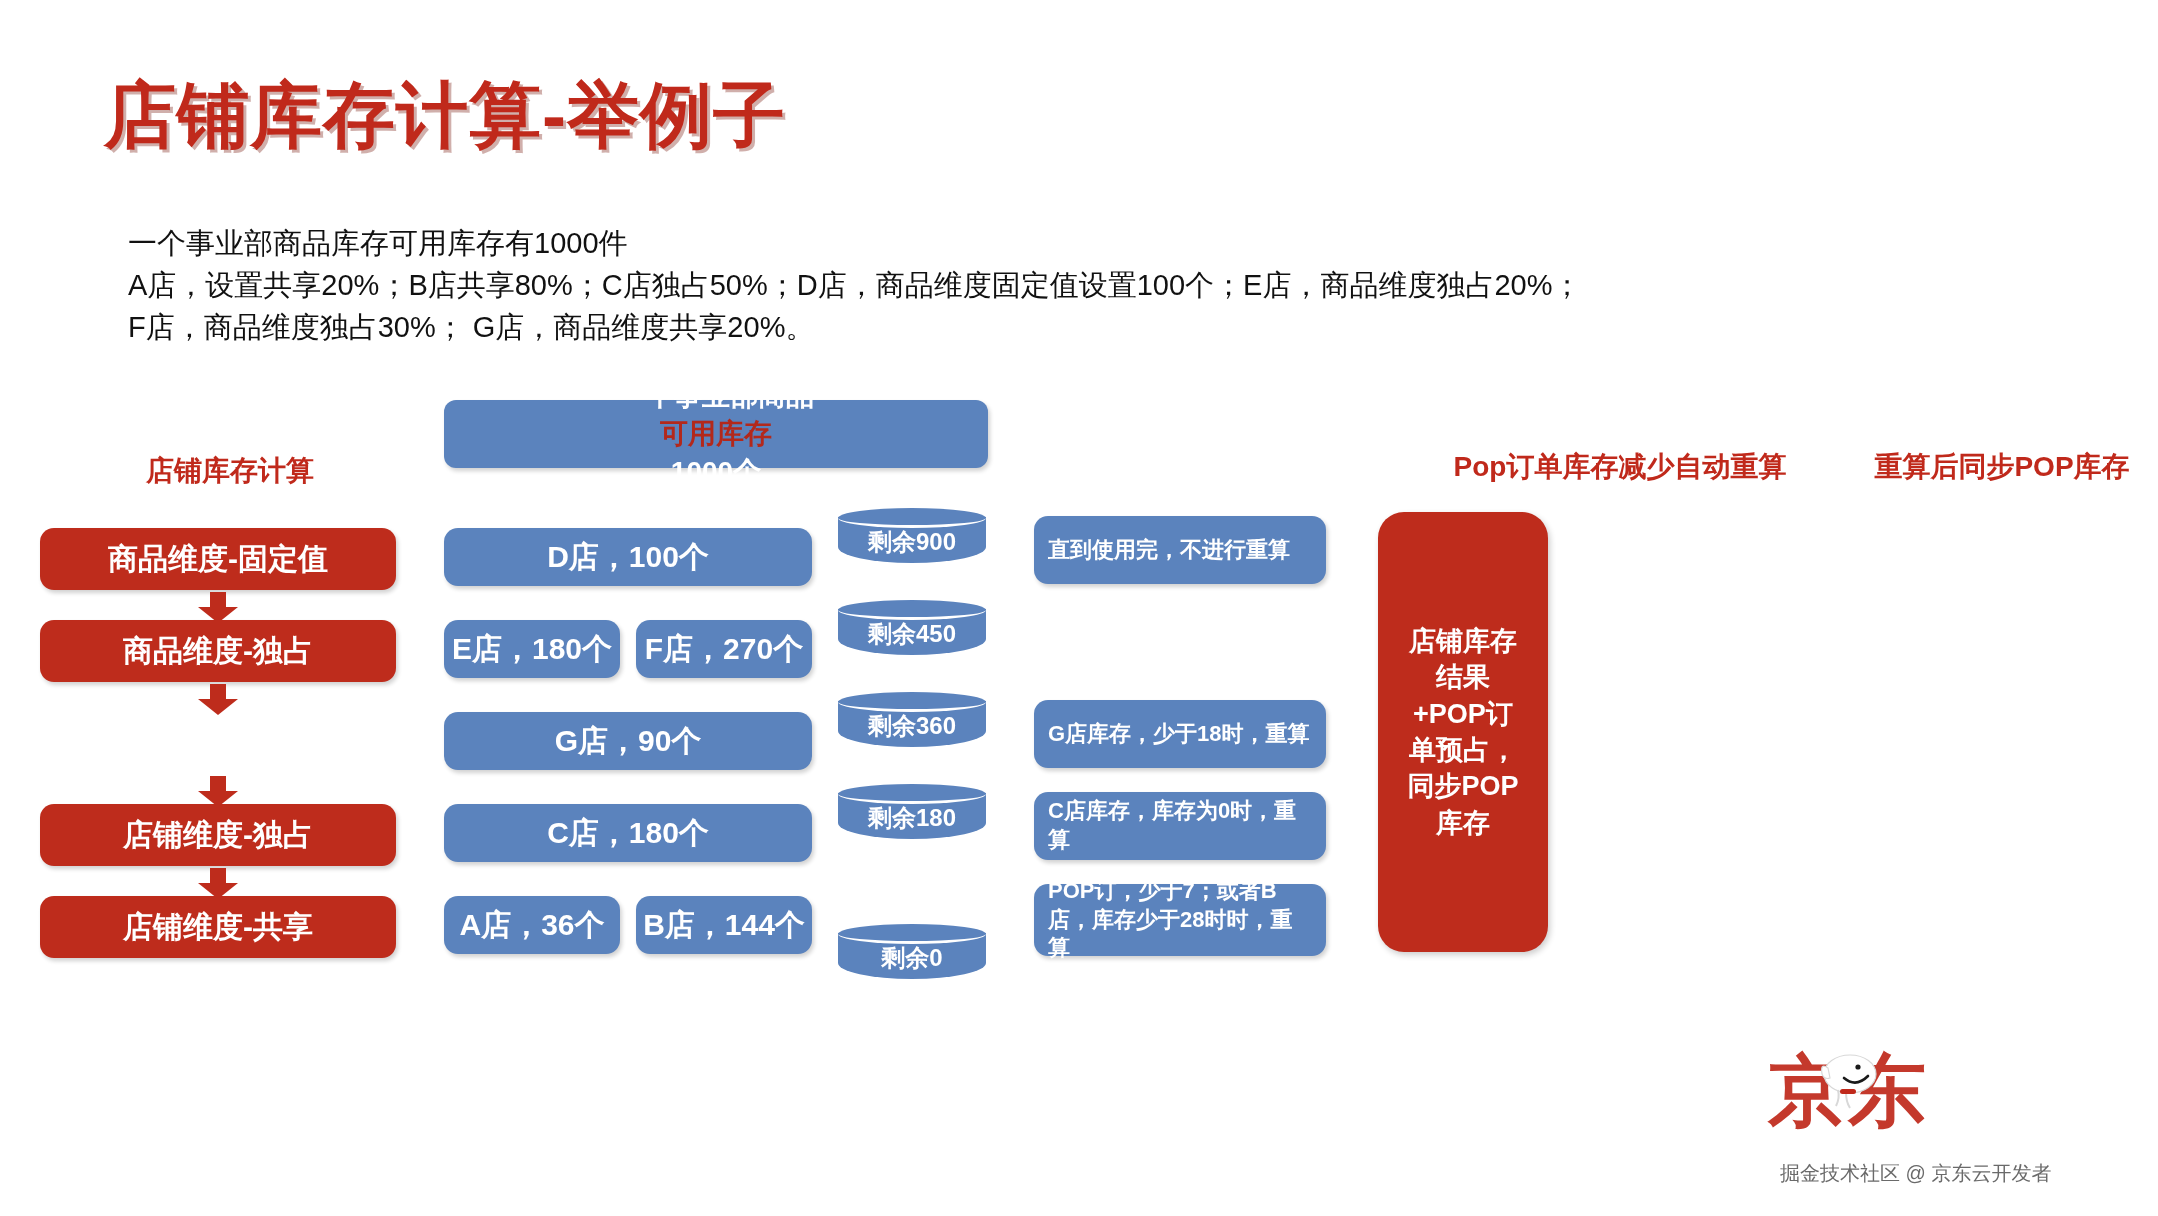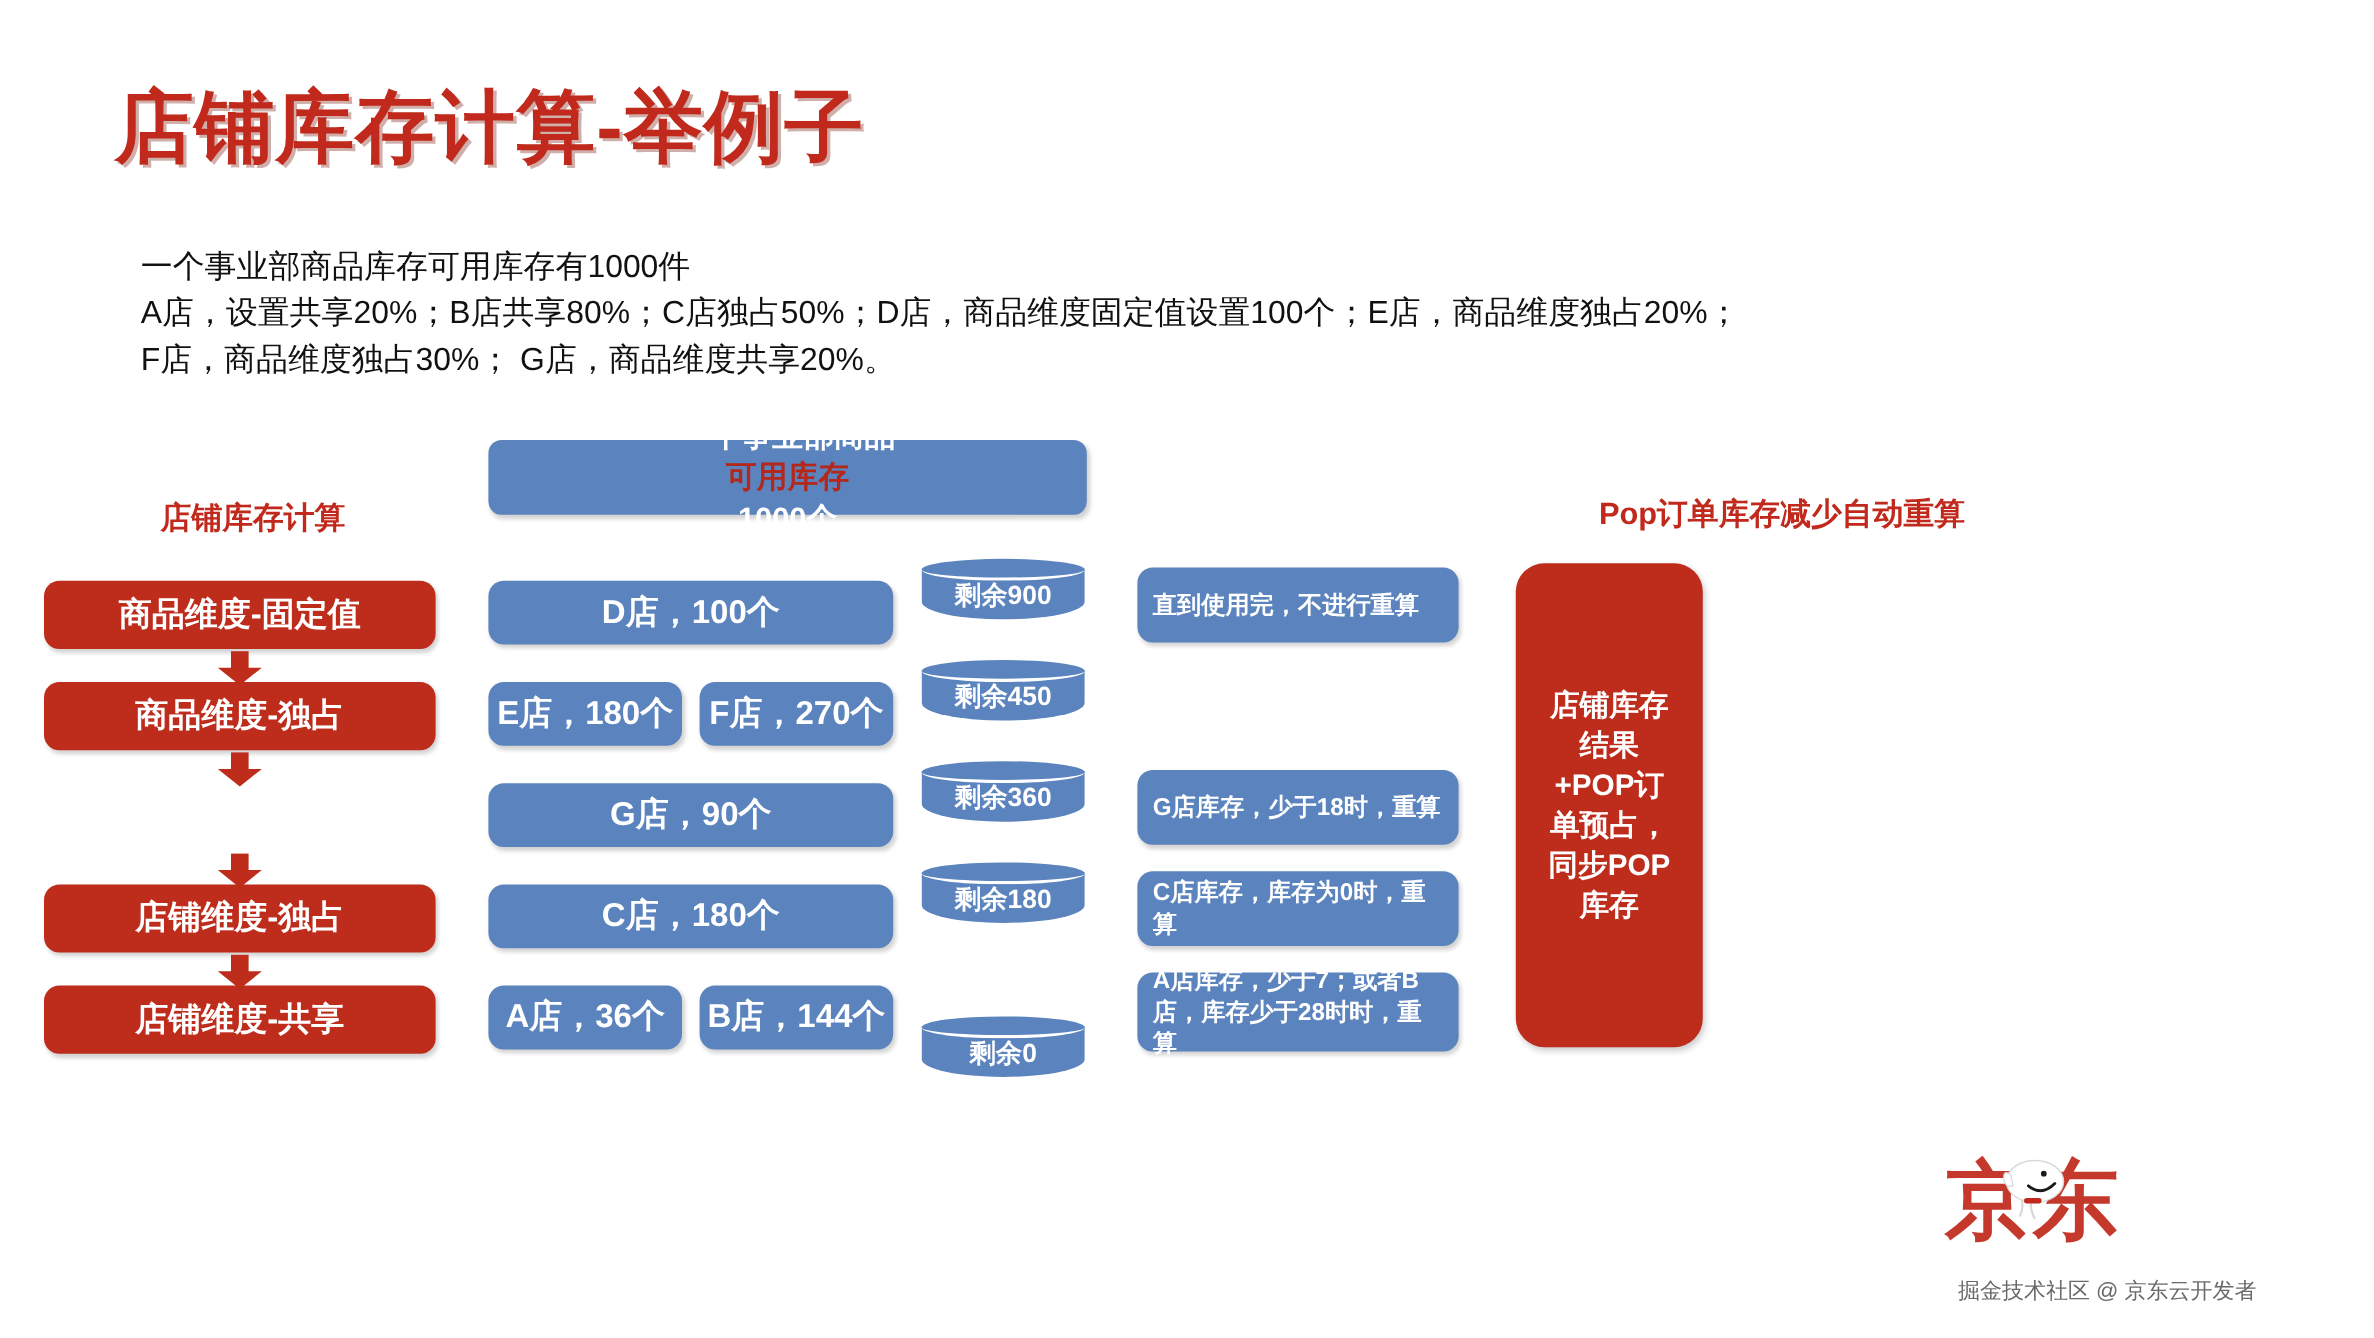--- a/index.html
+++ b/index.html
@@ -249,20 +249,21 @@
   <div id="title">店铺库存计算-举例子</div>
 
   <div id="desc">
     <div>一个事业部商品库存可用库存有1000件</div>
     <div>A店，设置共享20%；B店共享80%；C店独占50%；D店，商品维度固定值设置100个；E店，商品维度独占20%；</div>
     <div>F店，商品维度独占30%； G店，商品维度共享20%。</div>
   </div>
 
   <div class="col-head" id="head-left">店铺库存计算</div>
   <div class="col-head" id="head-pop">Pop订单库存减少自动重算</div>
+  <div class="col-head" id="head-sync">重算后同步POP库存</div>
 
   <div id="banner">
     <span>一个事业部商品</span>
       <span class="hl">可用库存</span>
       <span>1000个</span>
   </div>
 
   <div class="rbox red" id="lbox0">商品维度-固定值</div>
   <div class="rbox red" id="lbox1">商品维度-独占</div>
   <div class="rbox red" id="lbox3">店铺维度-独占</div>
@@ -315,21 +316,21 @@
   </div>
   <div class="cyl" id="c4">
     <div class="body"></div>
     <div class="top"></div>
     <div class="lbl">剩余0</div>
   </div>
 
   <div class="rpop" id="p0">直到使用完，不进行重算</div>
   <div class="rpop" id="p2">G店库存，少于18时，重算</div>
   <div class="rpop" id="p3">C店库存，库存为0时，重算</div>
-  <div class="rpop" id="p4">A店库存，少于7；或者B店，库存少于28时时，重算</div>
+  <div class="rpop" id="p4">POP订，少于7；或者B店，库存少于28时时，重算</div>
 
   <div id="sync-box">店铺库存
 结果
 +POP订
 单预占，
 同步POP
 库存</div>
 
   <div id="jd-logo">京东</div>
 

